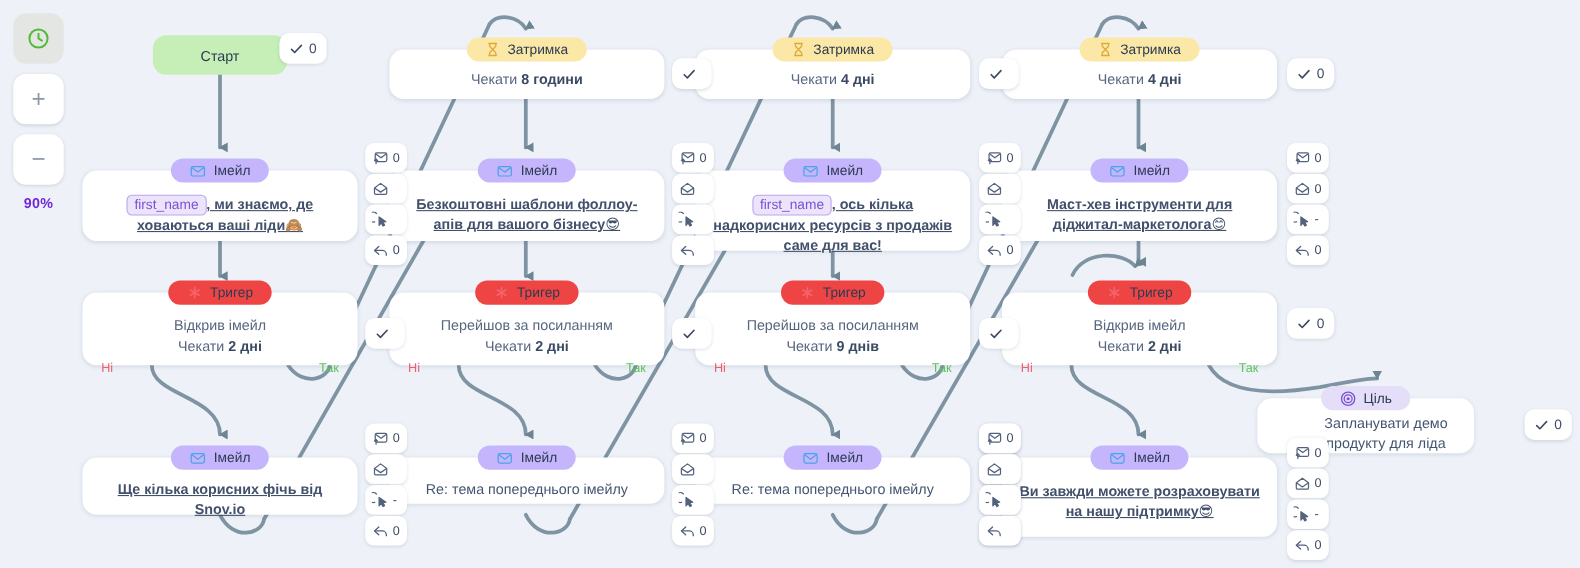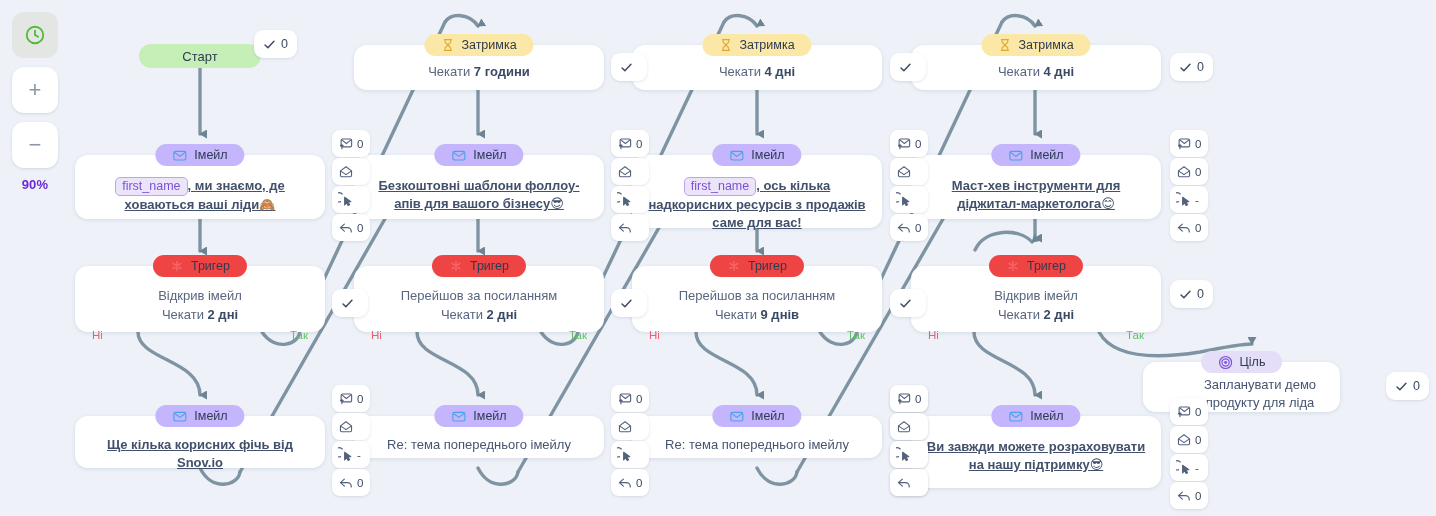--- a/index.html
+++ b/index.html
@@ -41,21 +41,21 @@
     height:22px;border-radius:11px;display:flex;align-items:center;
     justify-content:center;gap:7px;padding:0 17px;white-space:nowrap;
     font-size:12.5px;color:#2d3b52;z-index:3;
   }
   .chip .cicon{display:flex;align-items:center;}
   .chip-email{background:#c4b5fd;}
   .chip-delay{background:#fbe8a6;}
   .chip-trigger{background:#ef4444;text-align:right;}
   .chip-goal{background:#e4def9;}
   .chip-start{
-    position:absolute;top:12px;left:0;width:122px;height:24px;border-radius:12px;
+    position:absolute;top:0;left:0;width:122px;height:36px;border-radius:12px;
     background:#c5efb6;display:flex;align-items:center;justify-content:center;
     font-size:13px;color:#2d3b52;
   }
 
   .n-title{
     font-size:13px;line-height:18px;color:#455571;text-align:center;
     padding:0 14px;font-weight:400;
   }
   .n-title.bold{font-weight:700;color:#42506b;text-decoration:underline;}
   .n-sub{font-size:13px;line-height:19px;color:#58667f;text-align:center;}
@@ -296,21 +296,21 @@
   <div class="node" style="left:354px;top:45px;width:250px;height:45px;padding-top:15px;">
     <div class="chip chip-delay">
       <span class="cicon">
         <svg width="13" height="14" viewBox="0 0 16 18" fill="none" stroke="#e0a93a" stroke-width="1.5">
             <path d="M3.5 2 L12.5 2 M3.5 16 L12.5 16" stroke-linecap="round"></path>
             <path d="M4.4 2 L4.4 5.2 L8 9 L11.6 5.2 L11.6 2 M4.4 16 L4.4 12.8 L8 9 L11.6 12.8 L11.6 16" stroke-linejoin="round"></path>
           </svg>
       </span>
       <span>Затримка</span>
     </div>
-    <div class="n-sub" style="padding-top:2px;"><span>Чекати </span><b>7 години</b></div>
+    <div class="n-sub" style="padding-top:2px;"><span>Чекати </span><b>8 години</b></div>
   </div>
   <div class="check-badge" style="left:611px;top:53px;">
     <span>
       <svg width="13" height="13" viewBox="0 0 16 16" fill="none" stroke="#3d4a61" stroke-width="1.8">
           <path d="M2.5 8.5 L6 12 L13.5 4" stroke-linecap="round" stroke-linejoin="round"></path>
         </svg>
     </span>
     <span class="sv"></span>
   </div>
 

